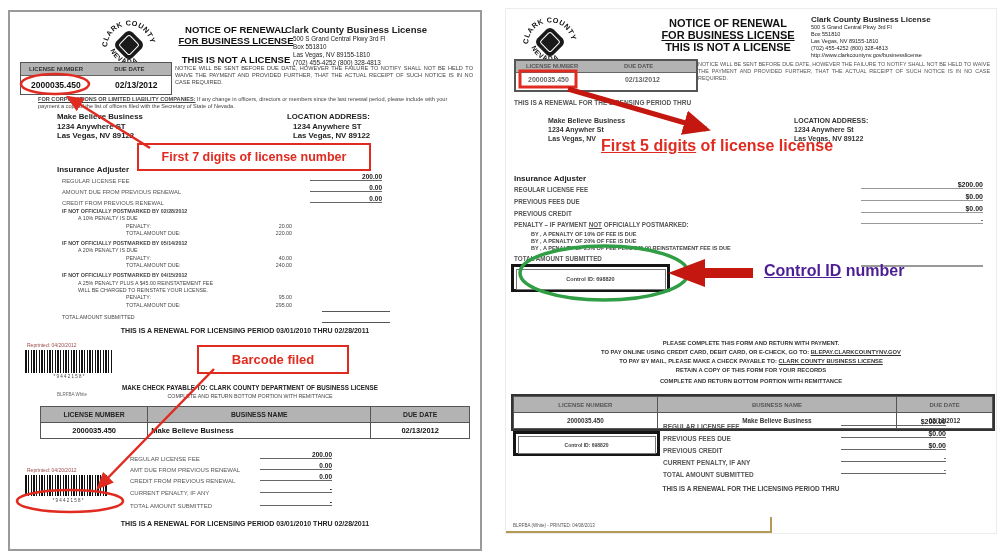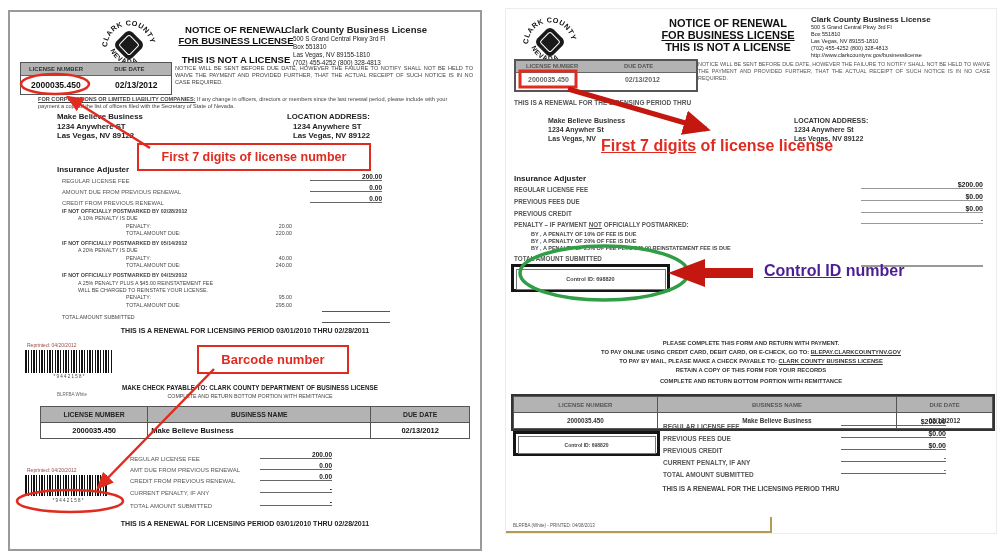--- a/index.html
+++ b/index.html
@@ -122,21 +122,21 @@
     </div>
     <div class="abs" style="left:312px;top:299px;width:68px;border-top:1.5px solid #555;"></div>
     <div class="abs" style="left:312px;top:310px;width:68px;border-top:1.5px solid #555;"></div>
 
     <div class="abs b c" style="left:0;top:315px;width:470px;font-size:7px;color:#222;">THIS IS A RENEWAL FOR LICENSING PERIOD 03/01/2010 THRU 02/28/2011</div>
 
     <div class="abs" style="left:17px;top:330px;font-size:5px;color:#9b4a4a;">Reprinted: 04/20/2012</div>
     <div class="barcode abs" style="left:15px;top:338px;width:88px;height:23px;"></div>
     <div class="abs c" style="left:15px;top:362px;width:88px;font-size:4.5px;color:#444;">* 9 4 4 2 1 5 8 *</div>
 
-    <div class="callout" style="left:187px;top:333px;width:148px;height:25px;font-size:13px;">Barcode number</div>
+    <div class="callout" style="left:187px;top:333px;width:148px;height:25px;font-size:13px;">Barcode filed</div>
 
     <div class="abs b c" style="left:40px;top:372px;width:400px;font-size:6.3px;color:#222;">MAKE CHECK PAYABLE TO:  CLARK COUNTY DEPARTMENT OF BUSINESS LICENSE</div>
     <div class="abs c" style="left:40px;top:381px;width:400px;font-size:5.3px;color:#444;">COMPLETE AND RETURN BOTTOM PORTION WITH REMITTANCE</div>
     <div class="abs" style="left:47px;top:380px;font-size:4.5px;color:#666;">BLRFBA   White</div>
 
     <div class="abs" style="left:30px;top:394px;width:430px;">
       <table class="doc-table">
         <tbody>
             <tr class="tblhead" style="font-size:6.8px;">
           <td class="c" style="width:25%;">LICENSE NUMBER</td>
@@ -232,21 +232,21 @@
       <div>1234 Anywher St</div>
       <div>Las Vegas, NV</div>
     </div>
     <div class="abs b" style="left:288px;top:108px;font-size:7px;line-height:8.8px;color:#333;">
       <div>LOCATION ADDRESS:</div>
       <div>1234 Anywhere St</div>
       <div>Las Vegas, NV 89122</div>
     </div>
 
     <div class="annot-red" style="left:95px;top:128px;font-size:16px;">
-      <span class="u">First 7 digits</span><span> of license license</span>
+      <span class="u">First 5 digits</span><span> of license license</span>
     </div>
 
     <div class="abs b" style="left:8px;top:165px;font-size:8px;color:#222;">Insurance Adjuster</div>
 
     <div class="abs b tinycaps" style="left:8px;top:177px;font-size:6.3px;">REGULAR LICENSE FEE</div>
     <div class="uv" style="left:355px;top:172px;width:122px;font-size:7px;border-bottom-color:#999;">$200.00</div>
     <div class="abs b tinycaps" style="left:8px;top:189px;font-size:6.3px;">PREVIOUS FEES DUE</div>
     <div class="uv" style="left:355px;top:184px;width:122px;font-size:7px;border-bottom-color:#999;">$0.00</div>
     <div class="abs b tinycaps" style="left:8px;top:201px;font-size:6.3px;">PREVIOUS CREDIT</div>
     <div class="uv" style="left:355px;top:196px;width:122px;font-size:7px;border-bottom-color:#999;">$0.00</div>

